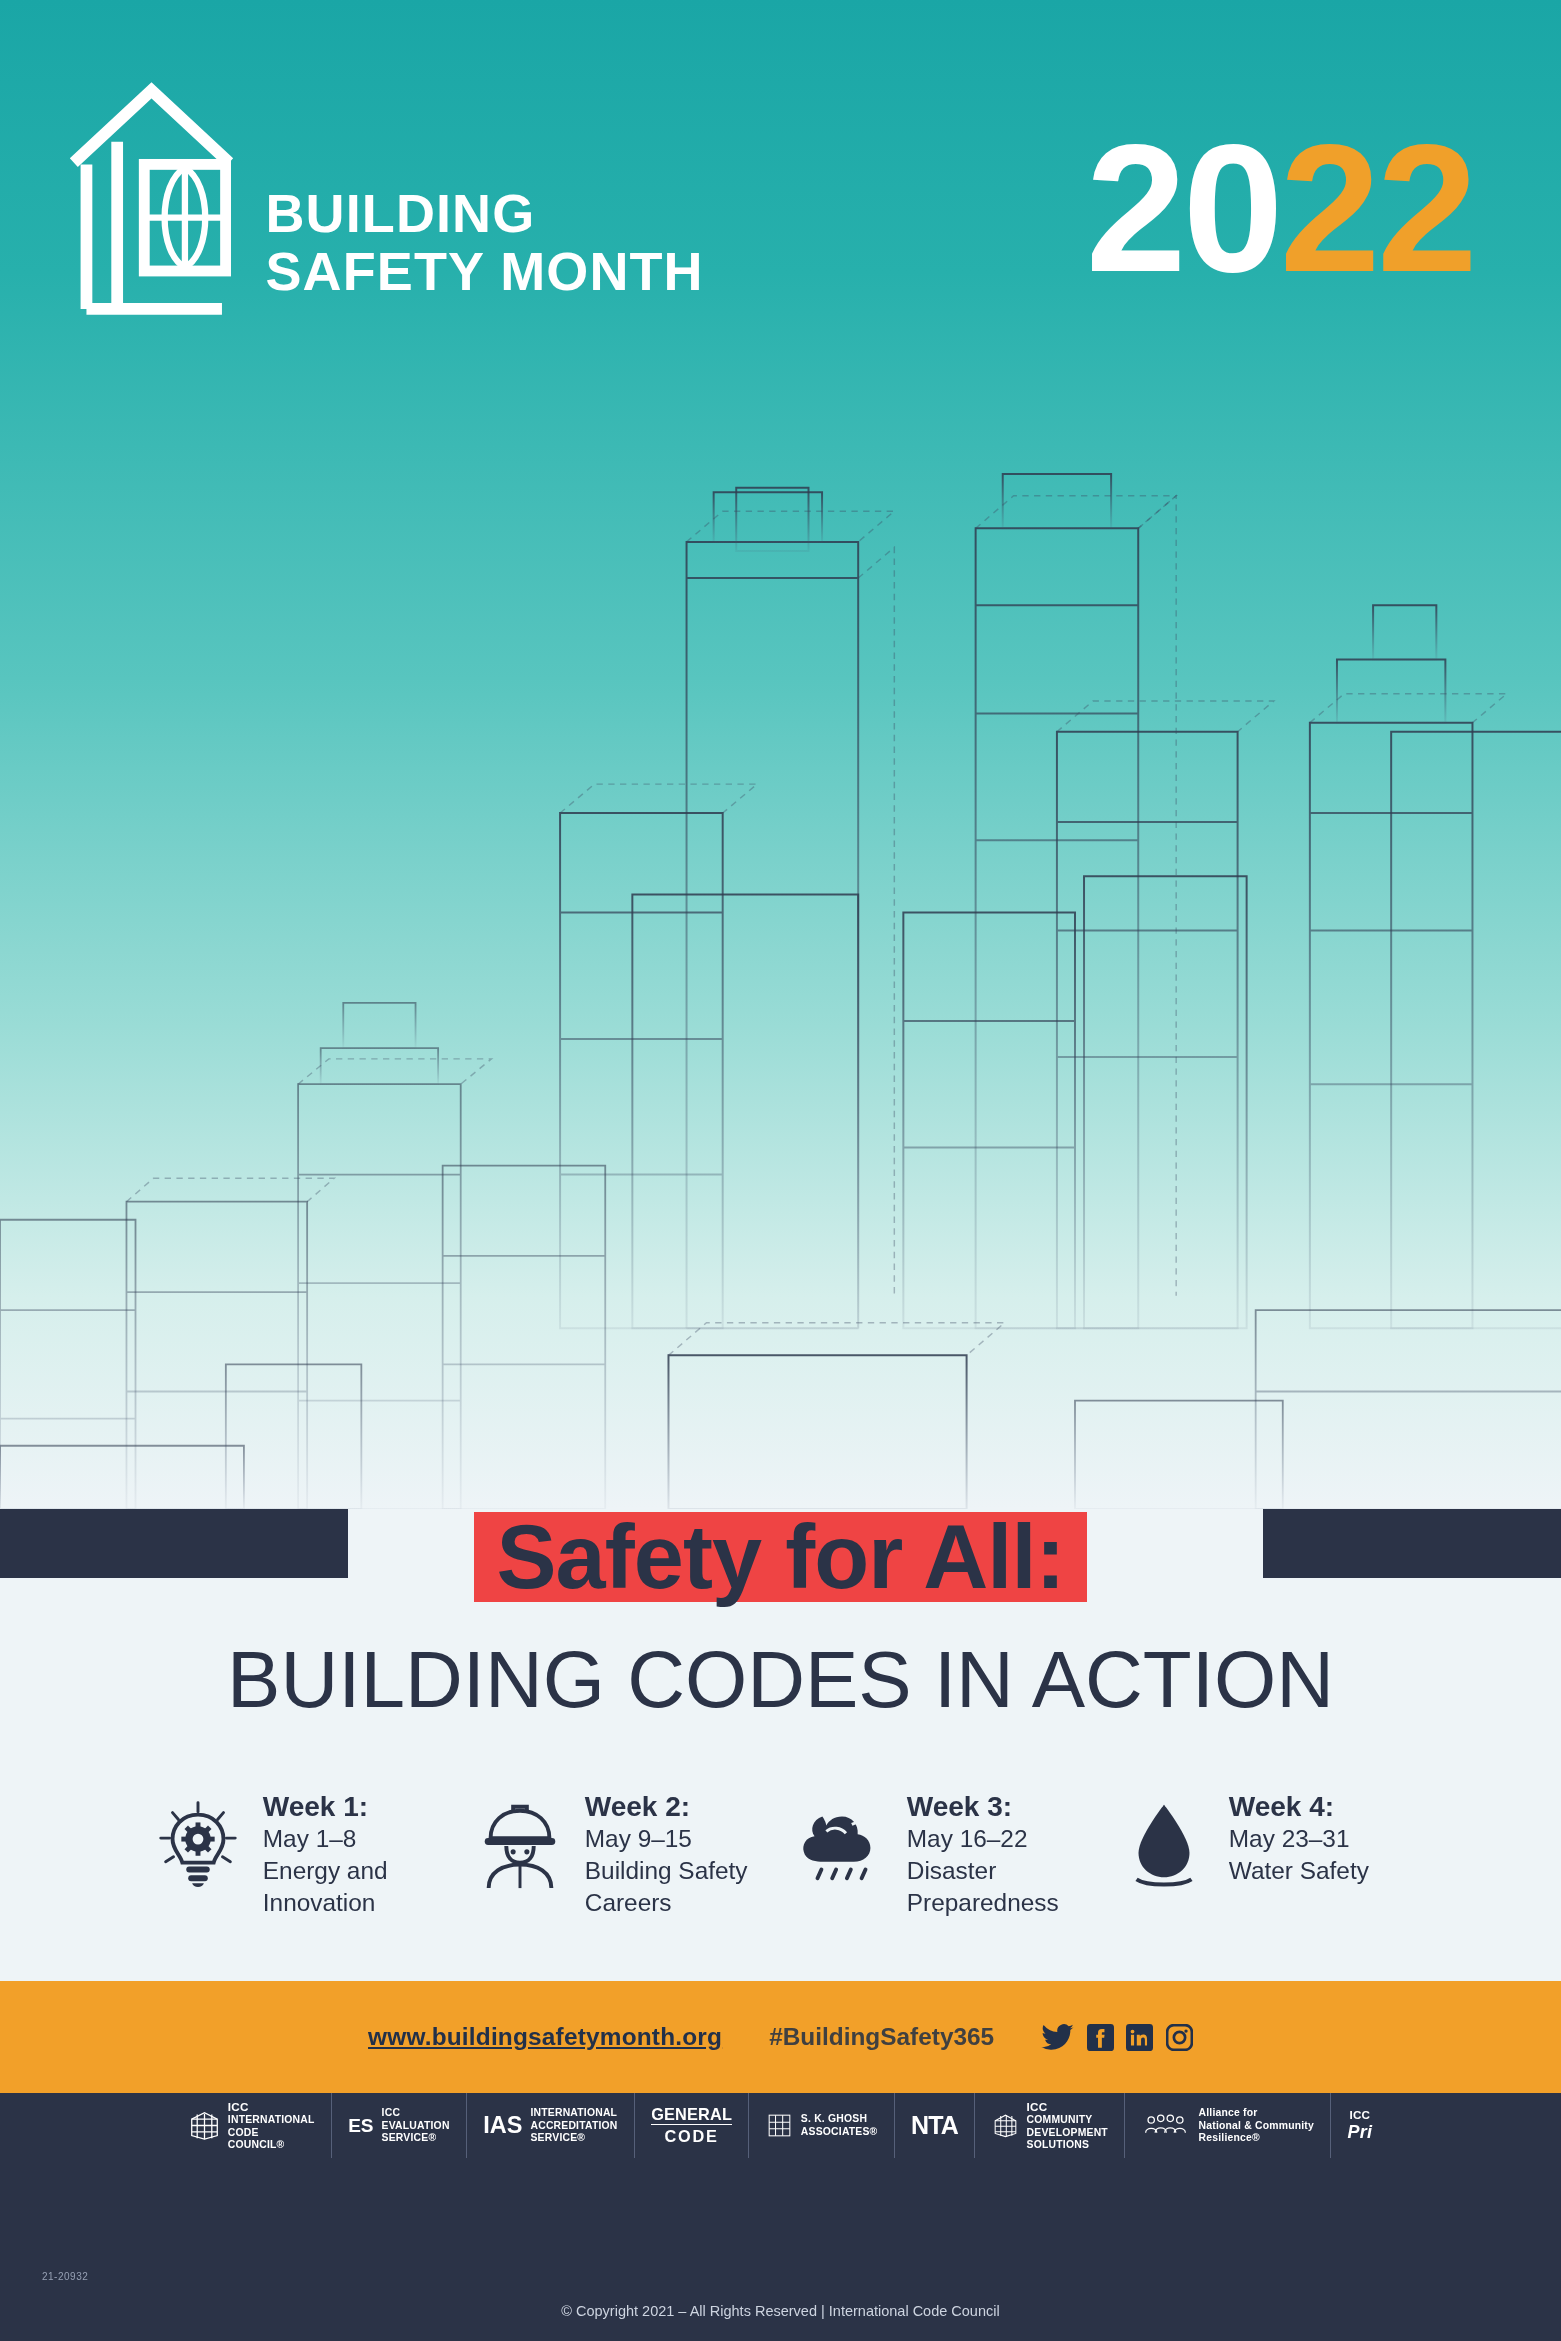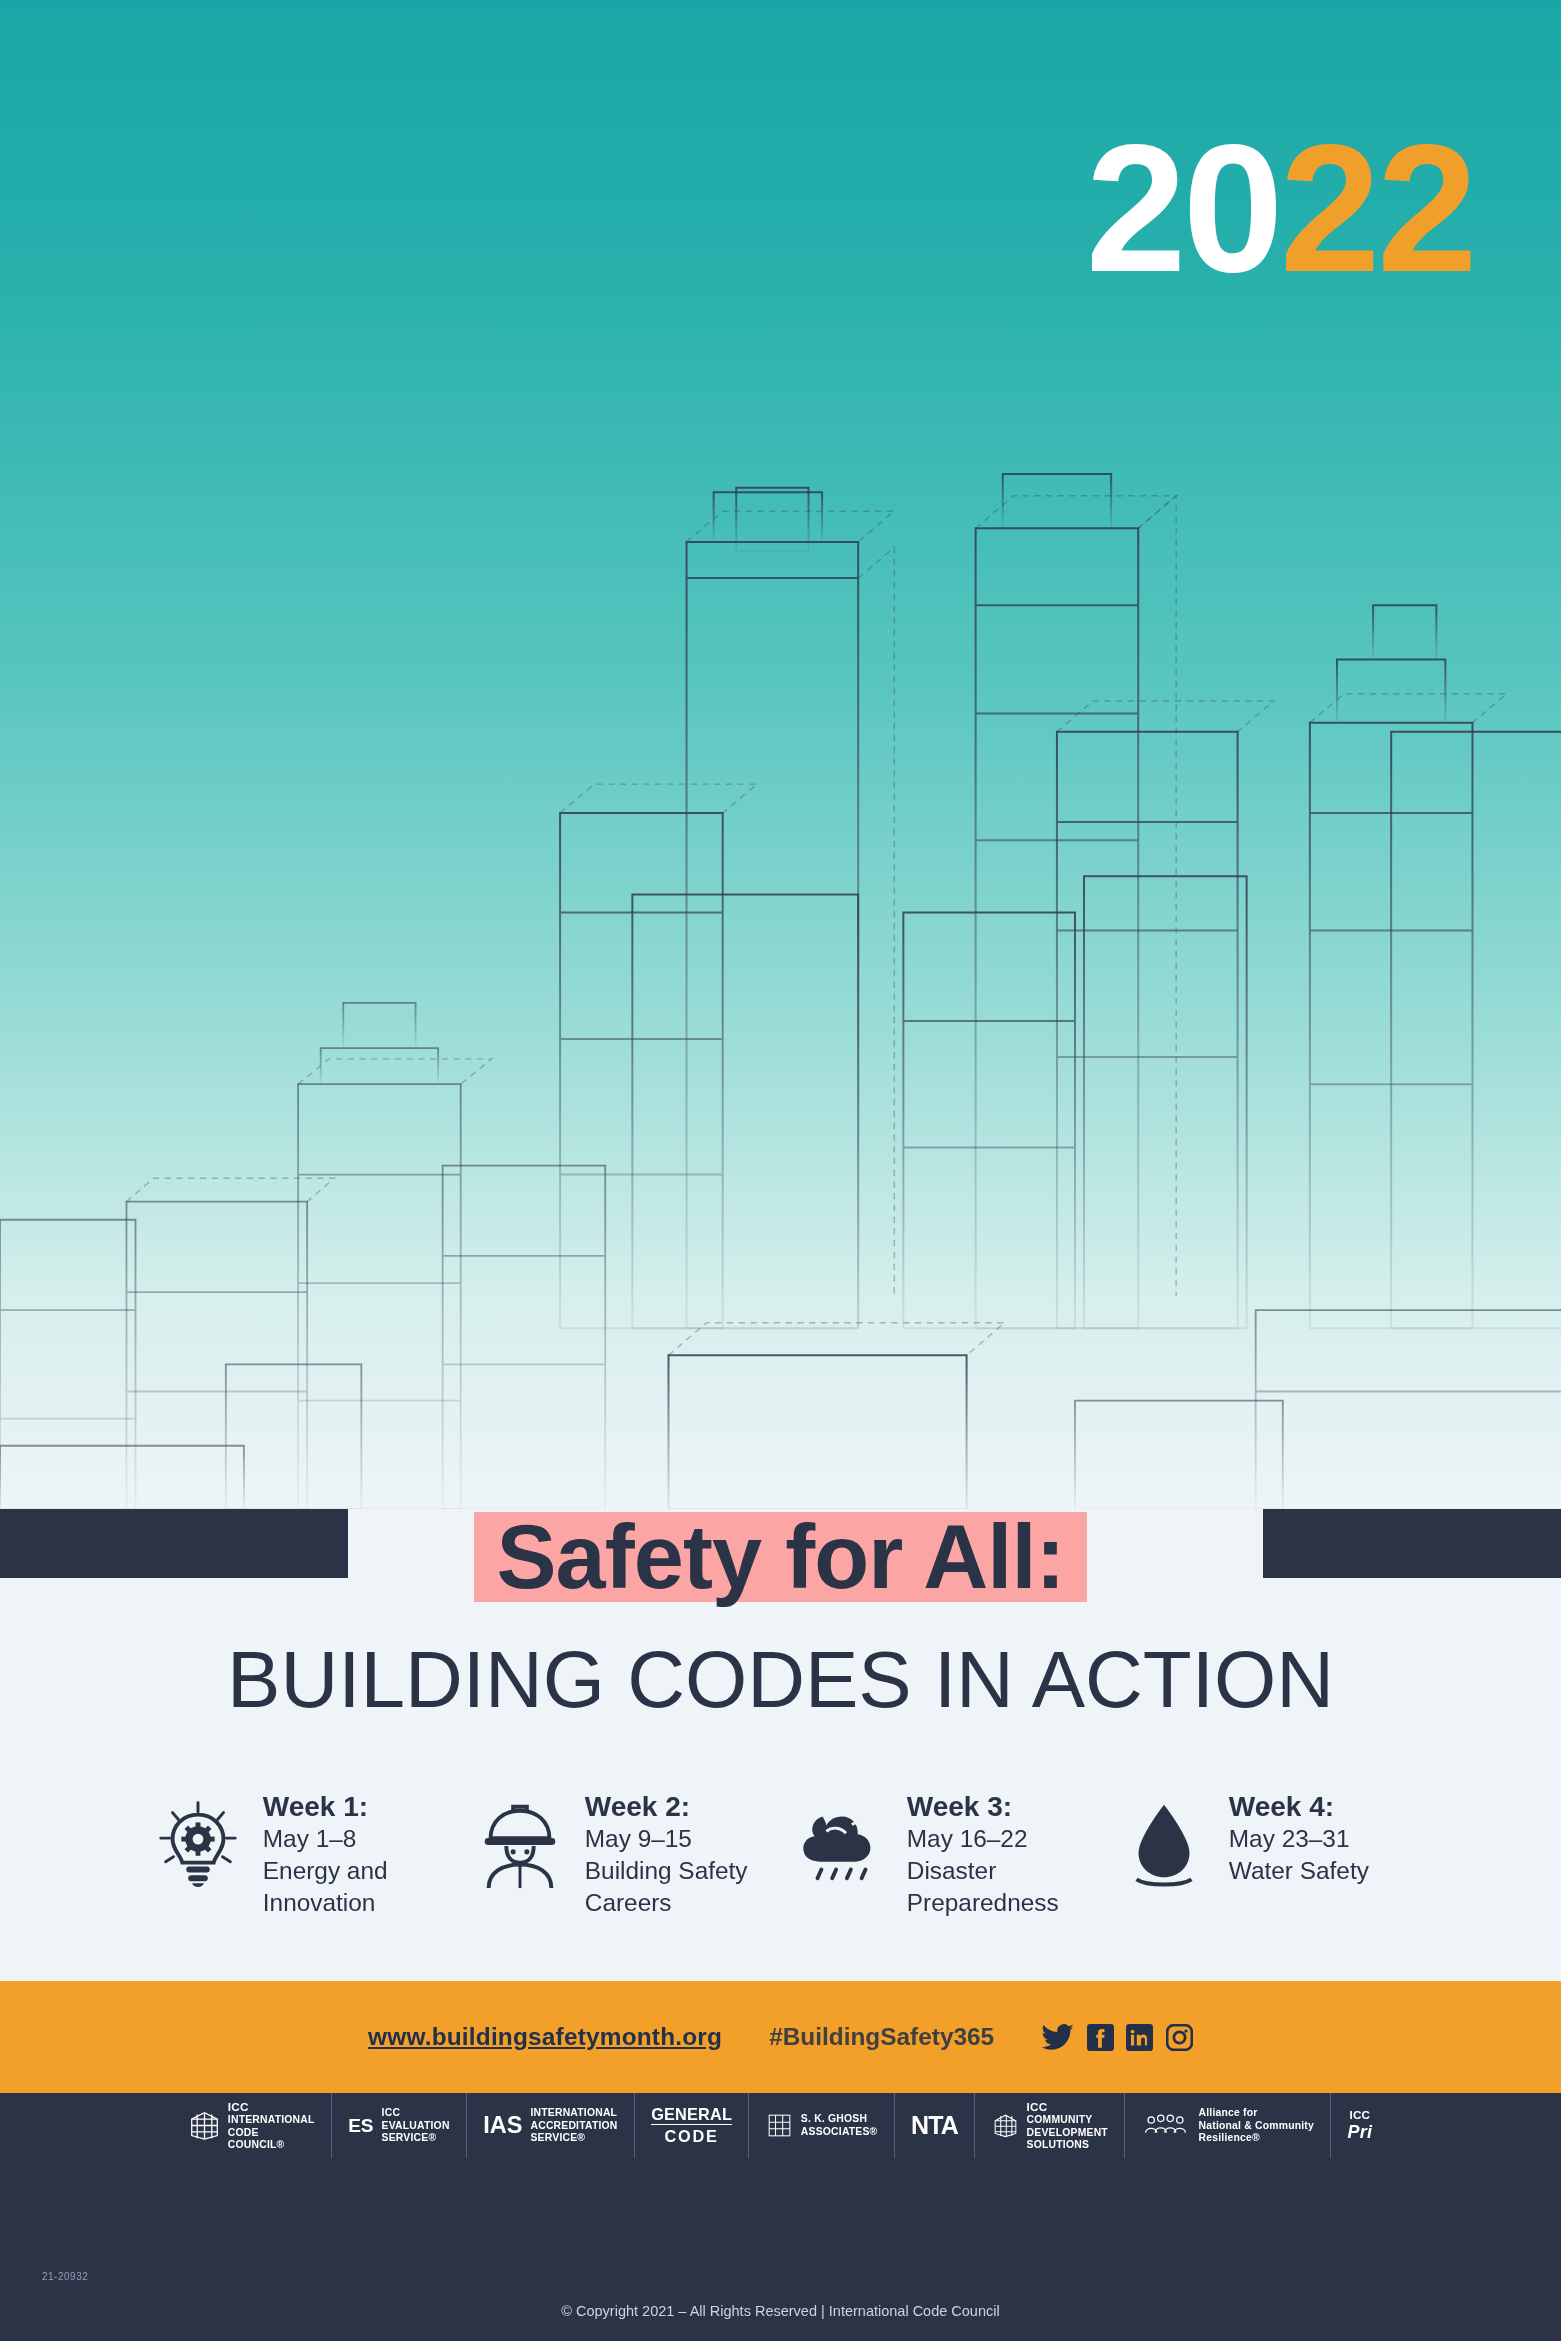--- a/index.html
+++ b/index.html
@@ -94,21 +94,21 @@
   .bar.left { left: 0; width: 348px; }
   .bar.right { right: 0; width: 298px; }
   .title-main {
     position: relative;
     z-index: 3;
     font-size: 90px;
     font-weight: bold;
     color: #2b3347;
     letter-spacing: -0.9px;
     padding: 0 22px;
-    background: #fca5a5;
+    background: #ef4444;
     line-height: 1;
     margin-top: -5.4px;
   }
   .title-sub {
     text-align: center;
     font-size: 80px;
     color: #2b3347;
     letter-spacing: 0px;
     margin-top: 23.5px;
     font-weight: normal;
@@ -252,20 +252,39 @@
         <path d="M1260 215 l42 -36 v885"></path>
         <path d="M1450 430 l38 -32 h180 l-38 32"></path>
         <path d="M620 530 l38 -32 h180 l-38 32"></path>
         <path d="M330 830 l34 -28 h180 l-34 28"></path>
         <path d="M140 960 l30 -26 h200 l-30 26"></path>
         <path d="M1170 440 l40 -34 h200 l-40 34"></path>
         <path d="M740 1130 l42 -36 h330 l-42 36"></path>
       </g>
     </svg>
 
+    <div class="logo-block">
+      <svg class="house-mark" viewBox="0 0 200 300">
+        <path d="M14 118 L100 38 L186 118" fill="none" stroke="#ffffff" stroke-width="13"></path>
+        <path d="M28 120 v160" fill="none" stroke="#ffffff" stroke-width="13"></path>
+        <path d="M28 280 h150" fill="none" stroke="#ffffff" stroke-width="13"></path>
+        <path d="M62 95 v185" fill="none" stroke="#ffffff" stroke-width="13"></path>
+        <rect x="92" y="120" width="90" height="118" fill="none" stroke="#ffffff" stroke-width="12"></rect>
+        <g stroke="#ffffff" stroke-width="7" fill="none">
+          <path d="M137 124 v110"></path>
+          <path d="M96 179 h82"></path>
+          <path d="M137 124 c -30 16 -30 94 0 110"></path>
+          <path d="M137 124 c 30 16 30 94 0 110"></path>
+        </g>
+      </svg>
+      <div class="logo-text">
+        <span class="l1">BUILDING</span>
+        <span class="l2">SAFETY MONTH</span>
+      </div>
+    </div>
 
     <div class="year">
       <span class="w">20</span><span class="o">22</span>
     </div>
   </div>
 
   <div class="titleband">
     <div class="title-row">
       <div class="bar left"></div>
       <div class="bar right"></div>

